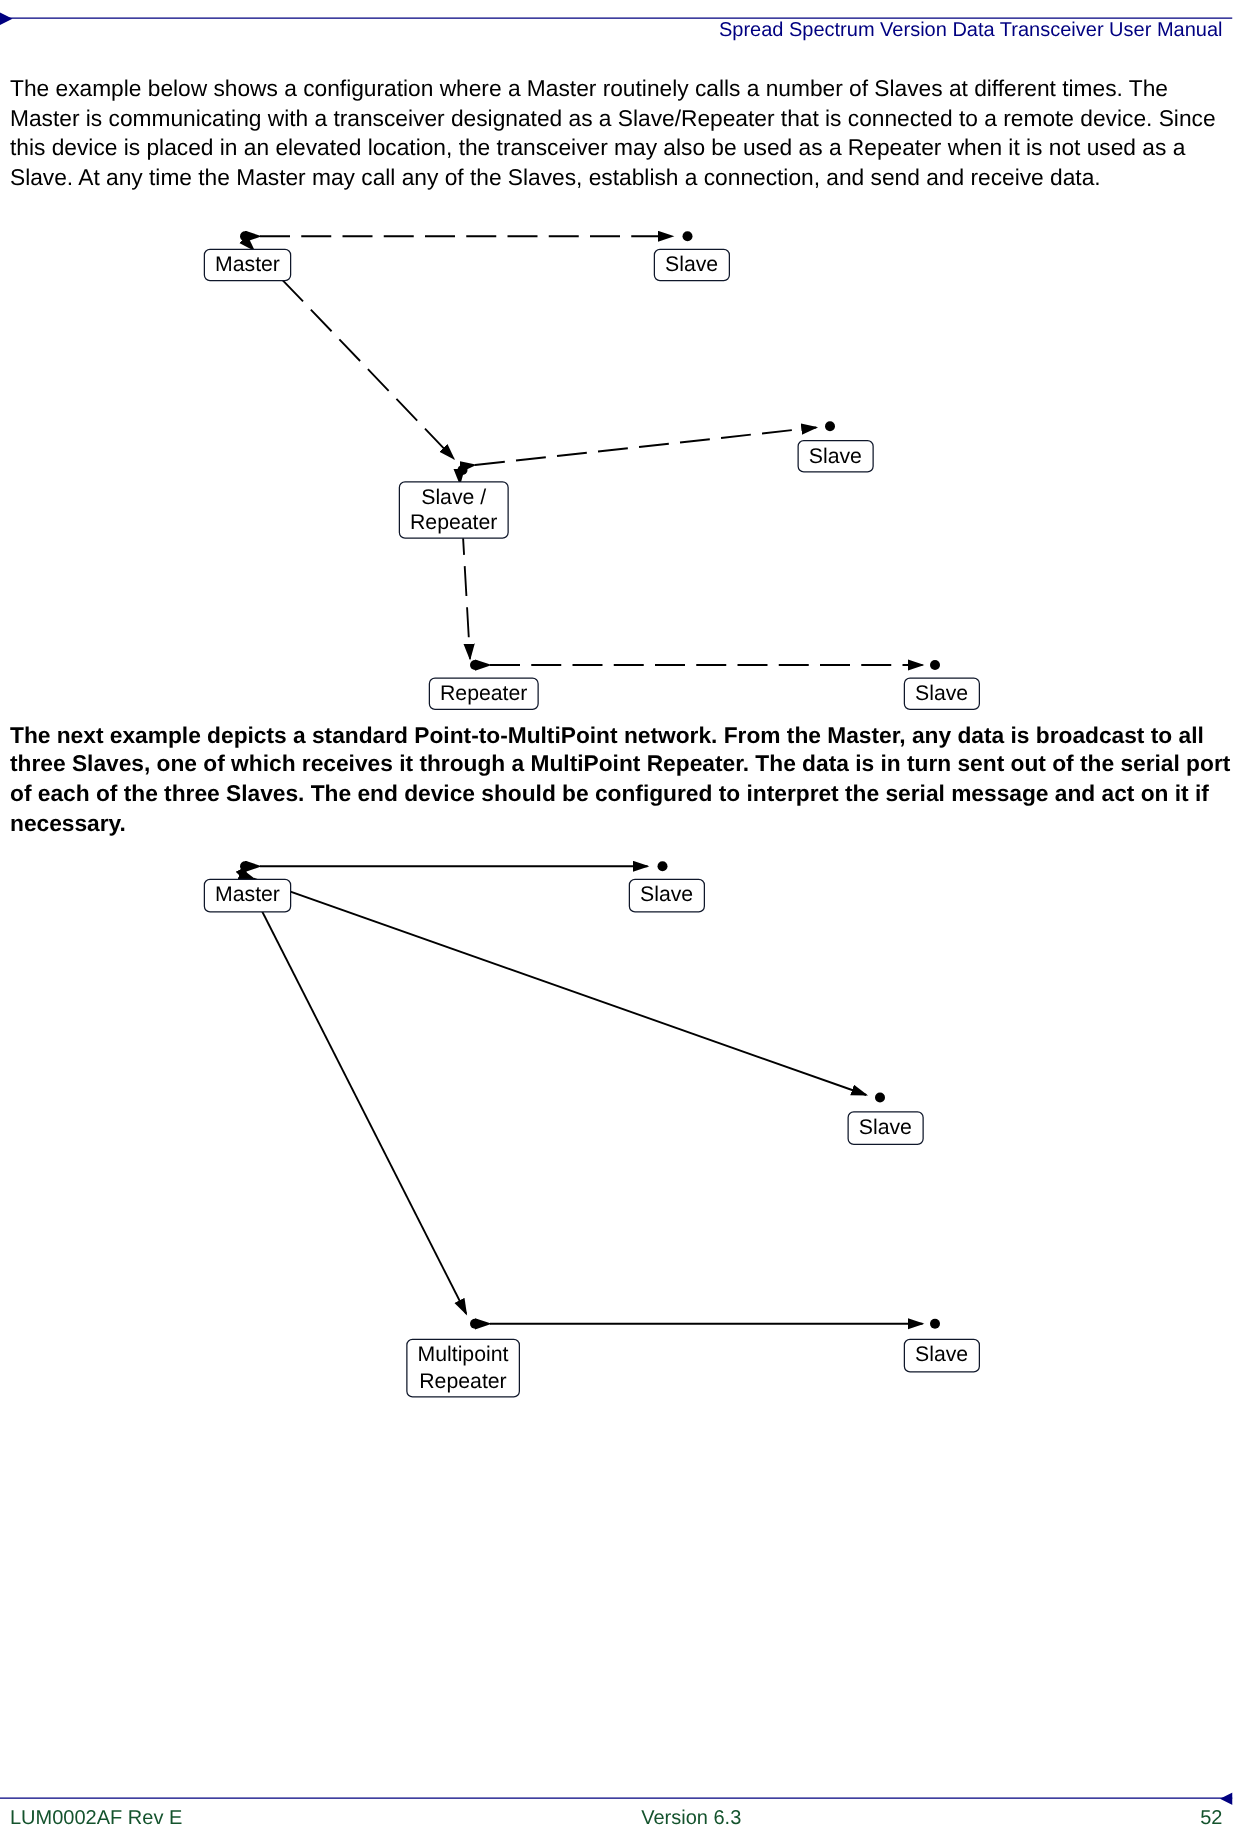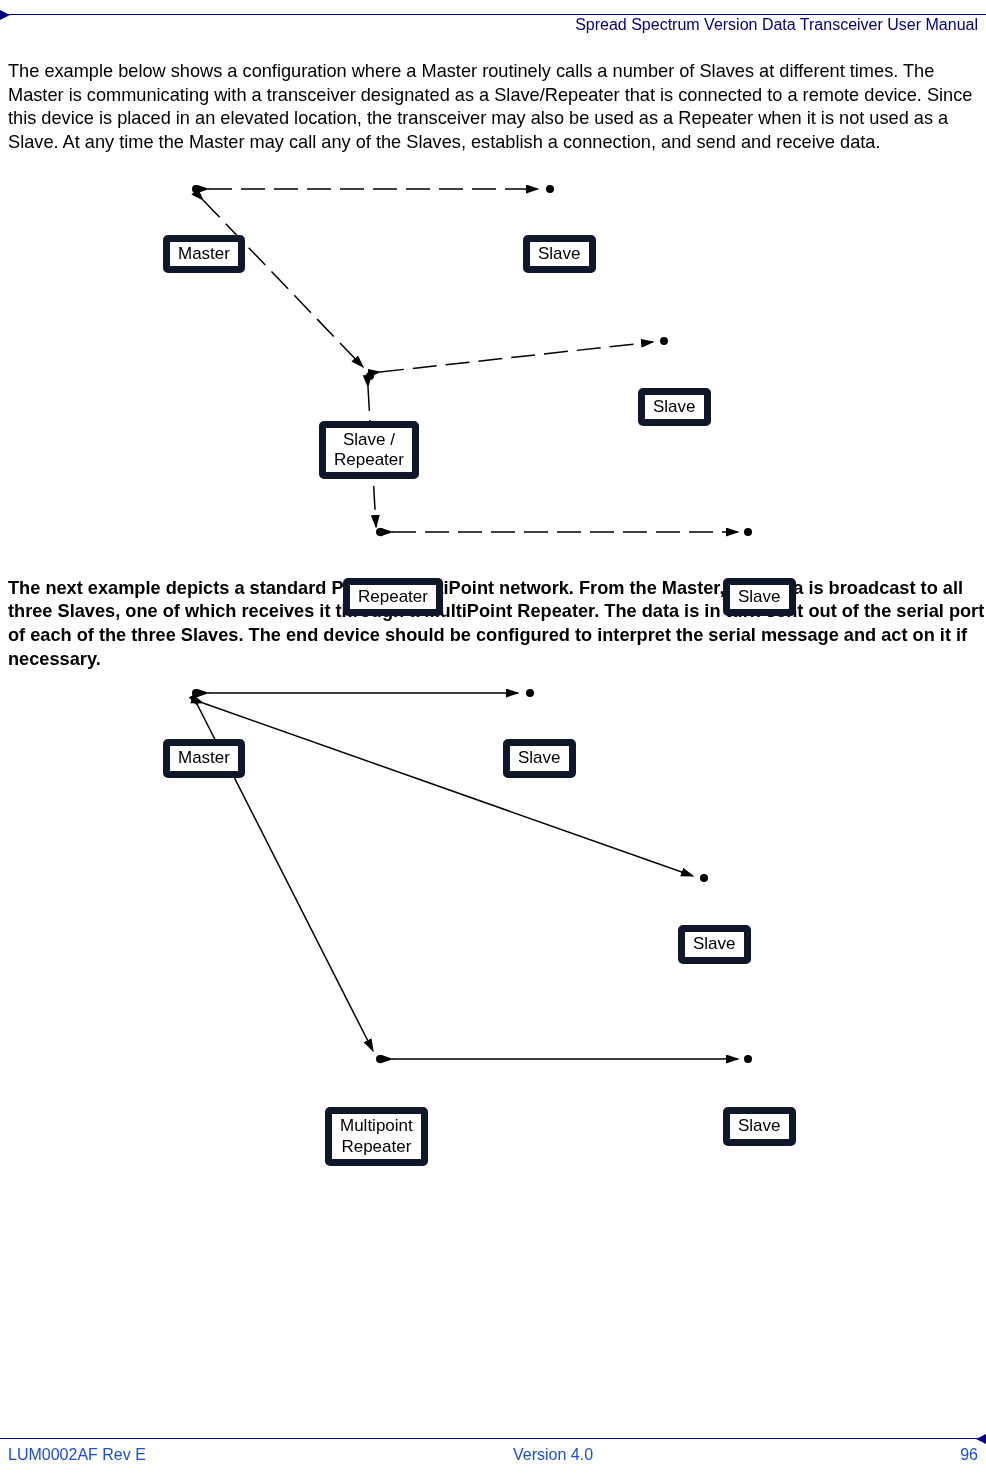--- a/index.html
+++ b/index.html
@@ -55,28 +55,27 @@
       margin-bottom: 10px;
       font-weight: bold;
     }
     .diagram-box {
       position: relative;
       width: 660px;
       margin-left: 140px;
     }
     .node-label {
       position: absolute;
-      border: 7px solid #0f172a;
+      border: 1px solid #0f172a;
       border-radius: 5px;
       padding: 2px 8px;
       font-size: 17px;
       background: #fff;
       text-align: center;
       line-height: 1.2;
-      margin-top: 36px;
     }
     .node-dot {
       position: absolute;
       width: 8px;
       height: 8px;
       background: #000;
       border-radius: 50%;
     }
     .d1 {
       height: 400px;
@@ -103,21 +102,21 @@
       border-bottom: 5px solid transparent;
     }
     .footer {
       position: absolute;
       bottom: 10px;
       left: 8px;
       right: 8px;
       display: flex;
       justify-content: space-between;
       font-size: 16px;
-      color: #1d4ed8;
+      color: #14532d;
     }
     svg {
       position: absolute;
       top: 0;
       left: 0;
     }
   </style>
 </head>
 <body>
 
@@ -194,15 +193,15 @@
     </div>
     <div class="node-dot" style="top:374px;left:596px"></div>
     <div class="node-label" style="top:390px;left:575px">Slave</div>
   </div>
 </div>
 
 <div class="footer-line"></div>
 <div class="footer-triangle-right"></div>
 <div class="footer">
   <span>LUM0002AF Rev E</span>
-  <span>Version 4.0</span>
-  <span>96</span>
+  <span>Version 6.3</span>
+  <span>52</span>
 </div>
 
 </body></html>

